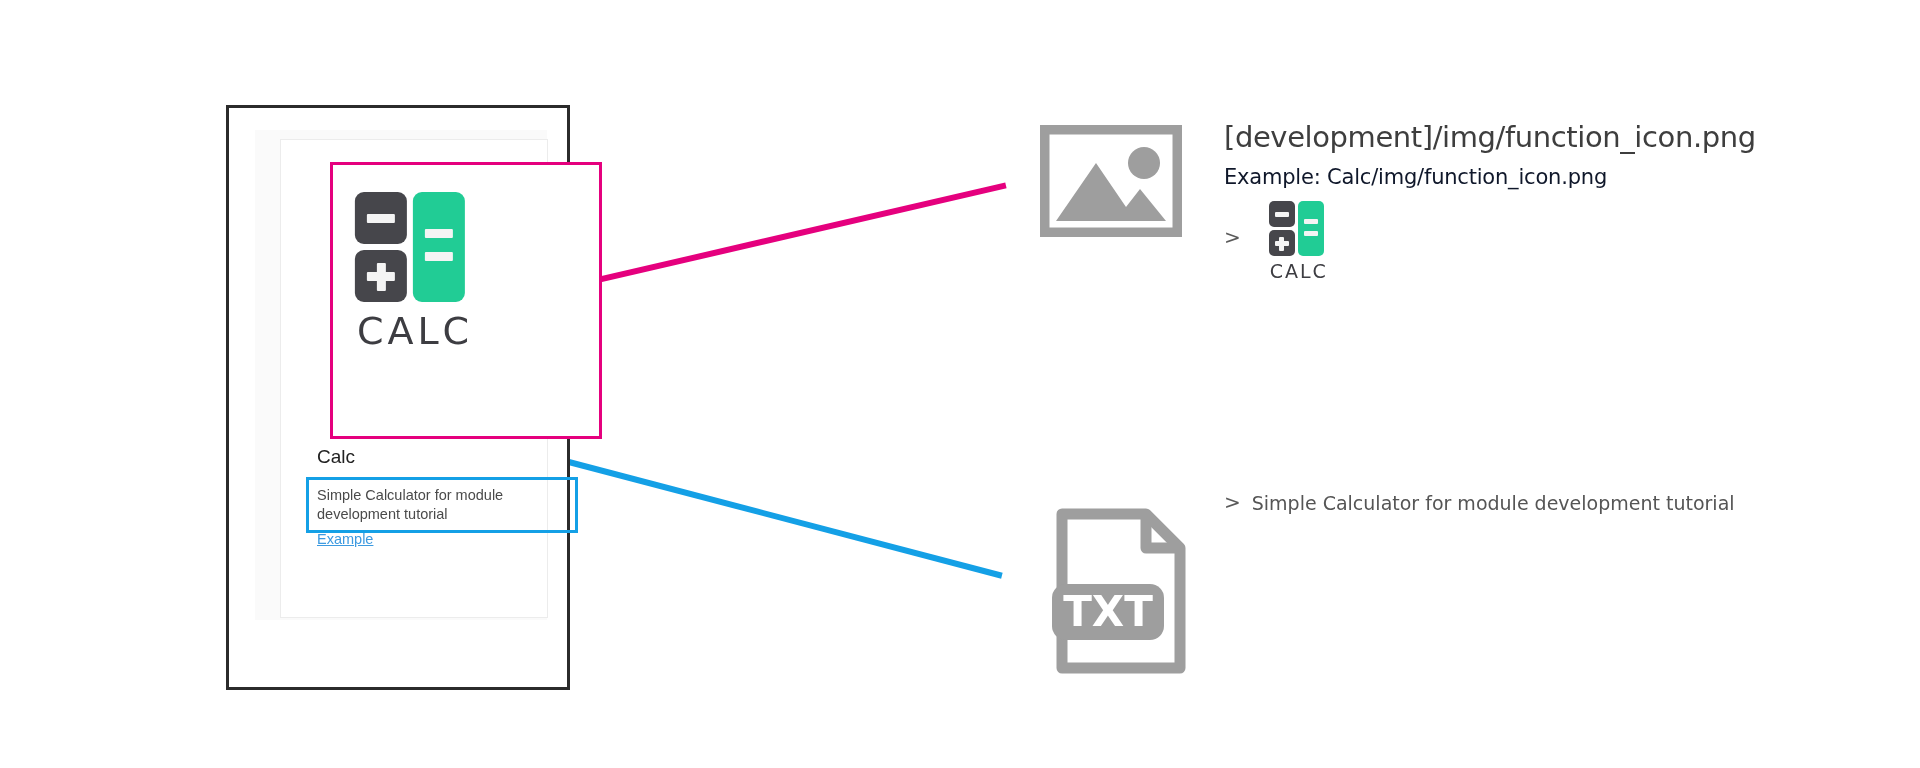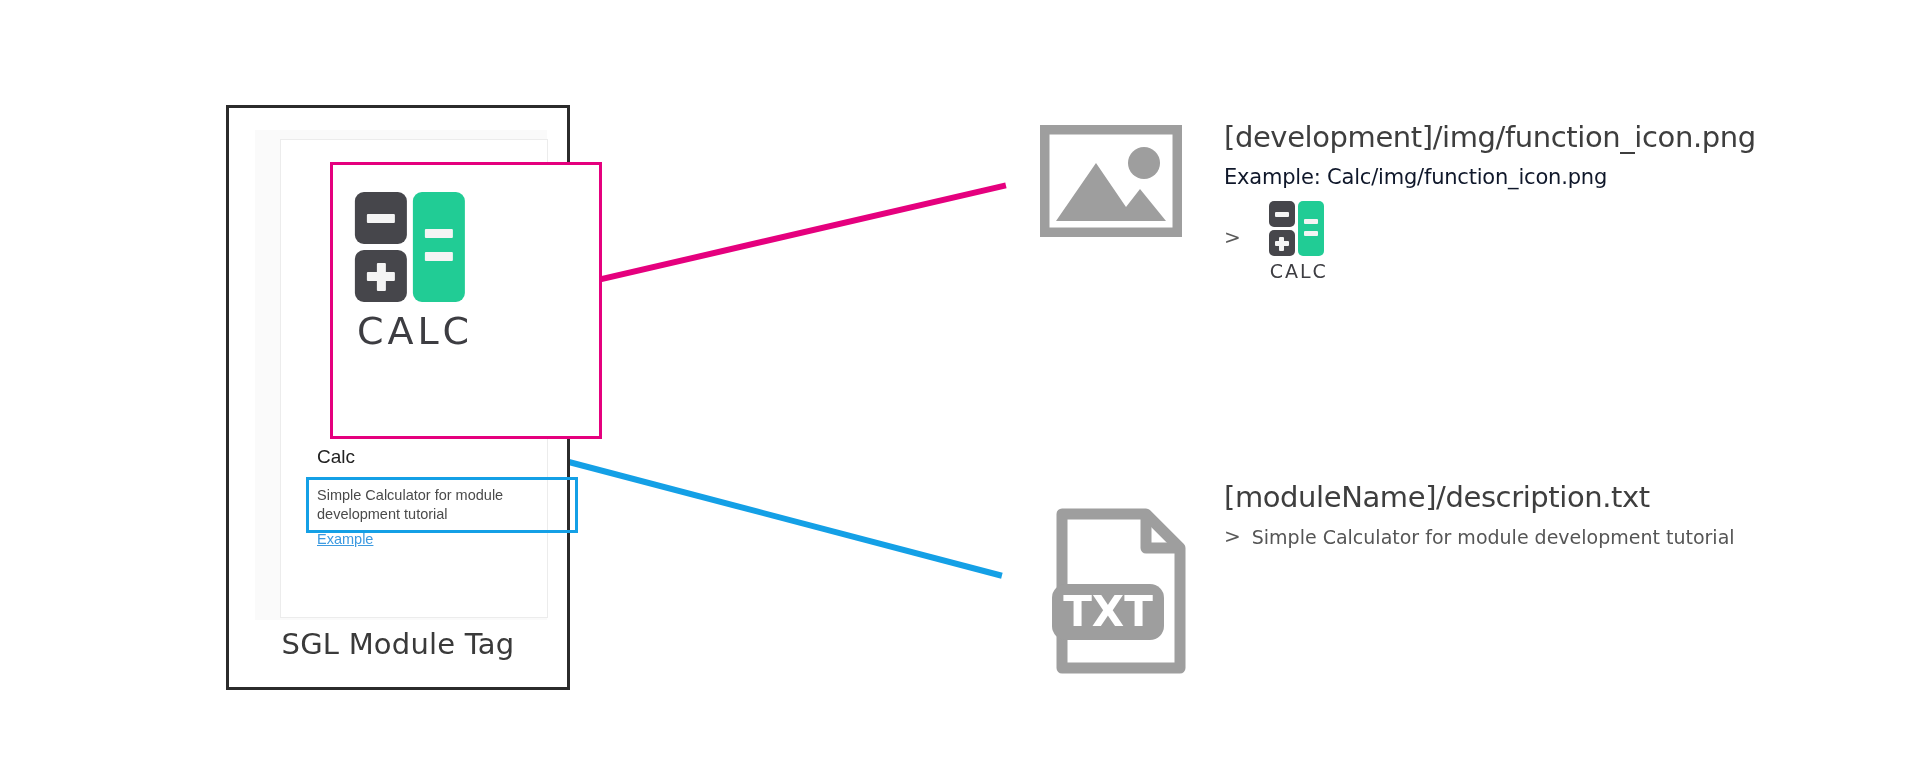--- a/index.html
+++ b/index.html
@@ -294,21 +294,20 @@
 
       <div class="desc-highlight"></div>
 
       <div class="tag-desc">Simple Calculator for module development tutorial</div>
 
       <a class="tag-launch" href="#">Example</a>
 
     </div>
   </div>
 
-  <div class="frame-caption">SGL Module Tag</div>
 </div>
 
 <div class="entry" style="left:1040px; top:120px;">
 
   <div class="entry-icon" style="left:0; top:5px;">
     <svg class="img-icon" viewBox="0 0 142 112" xmlns="http://www.w3.org/2000/svg">
       <rect x="4" y="4" width="134" height="104" fill="none" stroke="#9e9e9e" stroke-width="11"></rect>
       <circle cx="104" cy="38" r="16" fill="#9e9e9e"></circle>
       <path d="M16 96 L56 38 L86 82 L100 64 L126 96 Z" fill="#9e9e9e"></path>
     </svg>
@@ -346,19 +345,18 @@
   <div class="entry-icon" style="left:10px; top:22px;">
     <svg class="txt-icon" viewBox="0 0 142 178" xmlns="http://www.w3.org/2000/svg">
       <path d="M12 12 H96 L130 46 V166 H12 Z" fill="none" stroke="#9e9e9e" stroke-width="11" stroke-linejoin="round"></path>
       <path d="M96 12 V46 H130" fill="none" stroke="#9e9e9e" stroke-width="11" stroke-linejoin="round"></path>
       <rect x="2" y="82" width="112" height="56" rx="14" fill="#9e9e9e"></rect>
       <text x="58" y="124" font-family="DejaVu Sans, sans-serif" font-size="42" font-weight="bold" fill="#ffffff" text-anchor="middle">TXT</text>
     </svg>
   </div>
 
   <div class="entry-text" style="left:184px; top:0;">
-    <div class="entry-heading">[moduleName]/description.txt</div>
     <div class="entry-value-row">
       <span class="angle">&gt;</span>
       <span class="entry-value-text" style="margin-left:11px;">Simple Calculator for module development tutorial</span>
     </div>
   </div>
 </div>
 
 </body></html>

